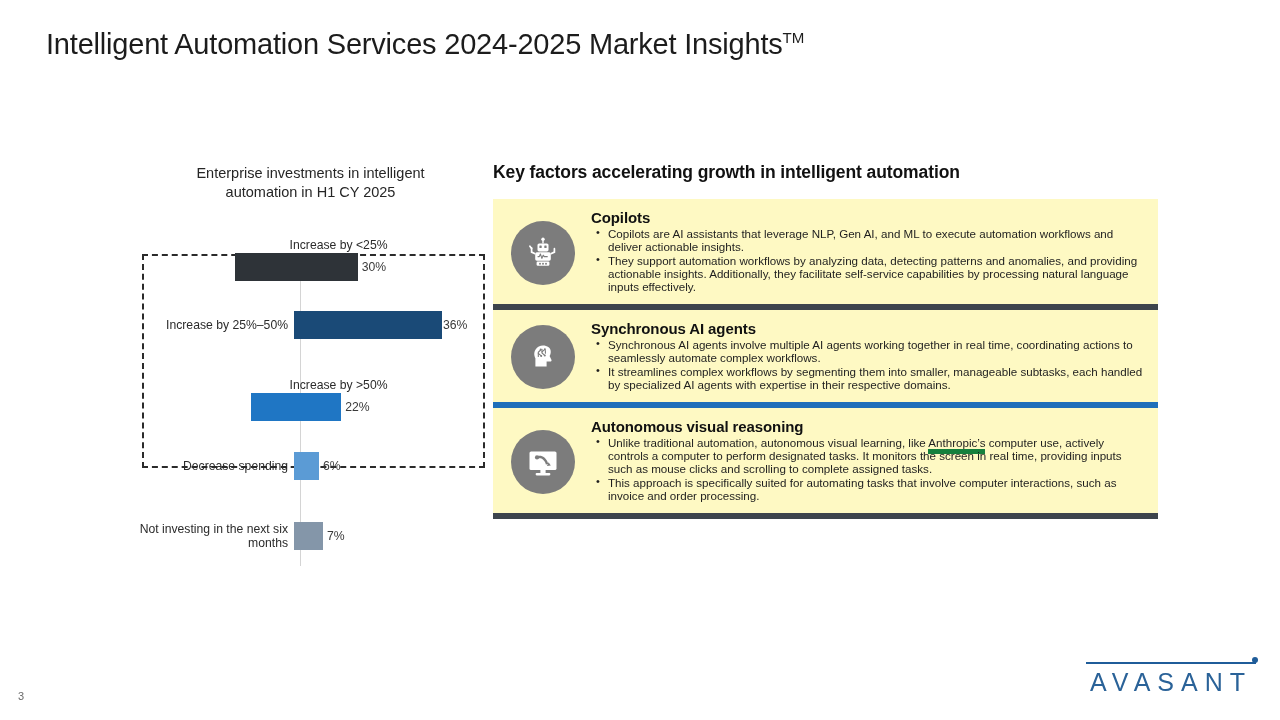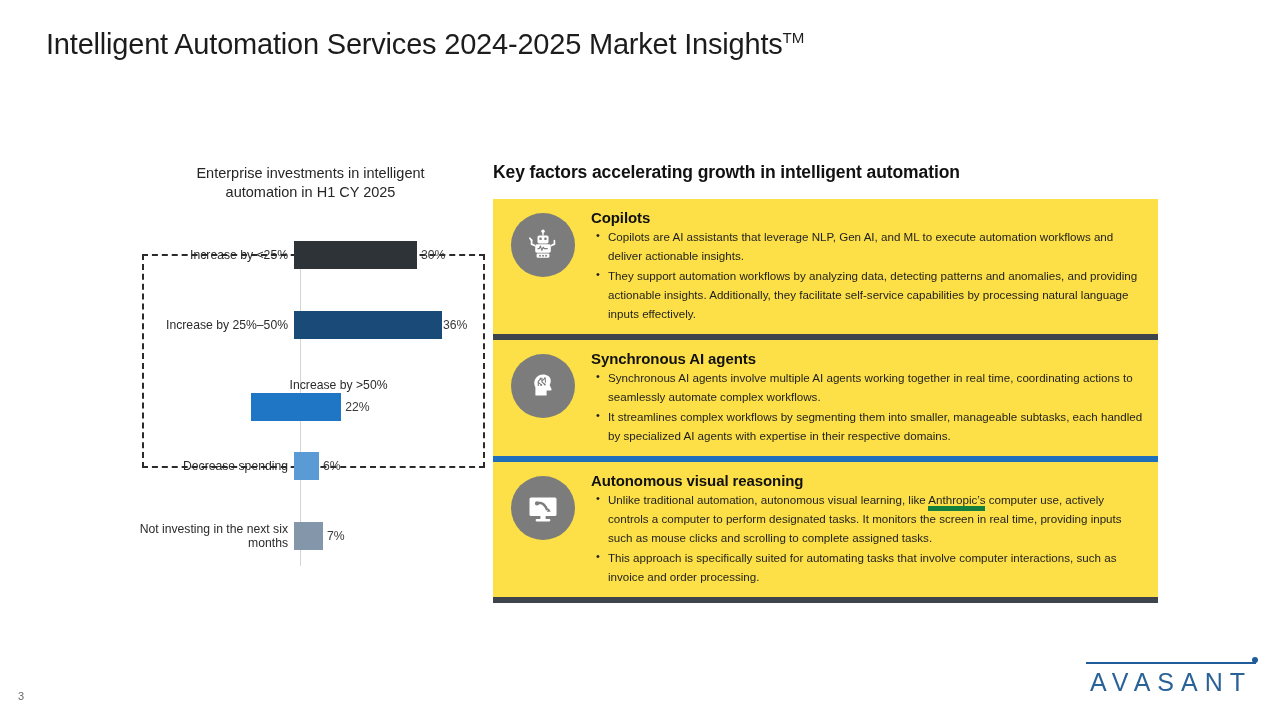--- a/index.html
+++ b/index.html
@@ -120,23 +120,23 @@
   }
   .panel-heading {
     font-size: 17.5px;
     font-weight: bold;
     color: #111111;
     margin-bottom: 16px;
     letter-spacing: -0.1px;
   }
   .card {
     position: relative;
-    background: #fde047;
+    background: #fef9c3;
     display: flex;
-    align-items: flex-start;
+    align-items: center;
     box-sizing: border-box;
   }
   .rule {
     height: 6px;
     width: 100%;
   }
   .rule-dark { background: #3d444c; }
   .rule-blue { background: #1f6fba; }
 
   .card-icon {
@@ -162,21 +162,21 @@
     margin-bottom: 1px;
     letter-spacing: -0.1px;
   }
   ul.bullets {
     margin: 0;
     padding: 0 0 0 17px;
     list-style: none;
   }
   ul.bullets li {
     font-size: 11.6px;
-    line-height: 19px;
+    line-height: 13px;
     color: #1e1e1e;
     position: relative;
     margin-bottom: 1px;
   }
   ul.bullets li::before {
     content: "\2022";
     position: absolute;
     left: -12px;
     top: -1px;
     font-size: 11px;
@@ -240,21 +240,21 @@
 <div class="chart-block">
   <div class="chart-title">
     <div>Enterprise investments in intelligent</div>
     <div>automation in H1 CY 2025</div>
   </div>
 
   <div class="chart-plot">
     <div class="axis-line"></div>
     <div class="dash-box"></div>
 
-    <div class="bar-row" style="top:32px;">
+    <div class="bar-row" style="top:32px;flex-direction:column;">
       <div class="bar-label">Increase by &lt;25%</div>
       <div class="bar-wrap">
         <div class="bar" style="width:123px;background:#2e3338;"></div>
         <div class="bar-value">30%</div>
       </div>
     </div>
 
     <div class="bar-row" style="top:102px;">
       <div class="bar-label">Increase by 25%–50%</div>
       <div class="bar-wrap">

